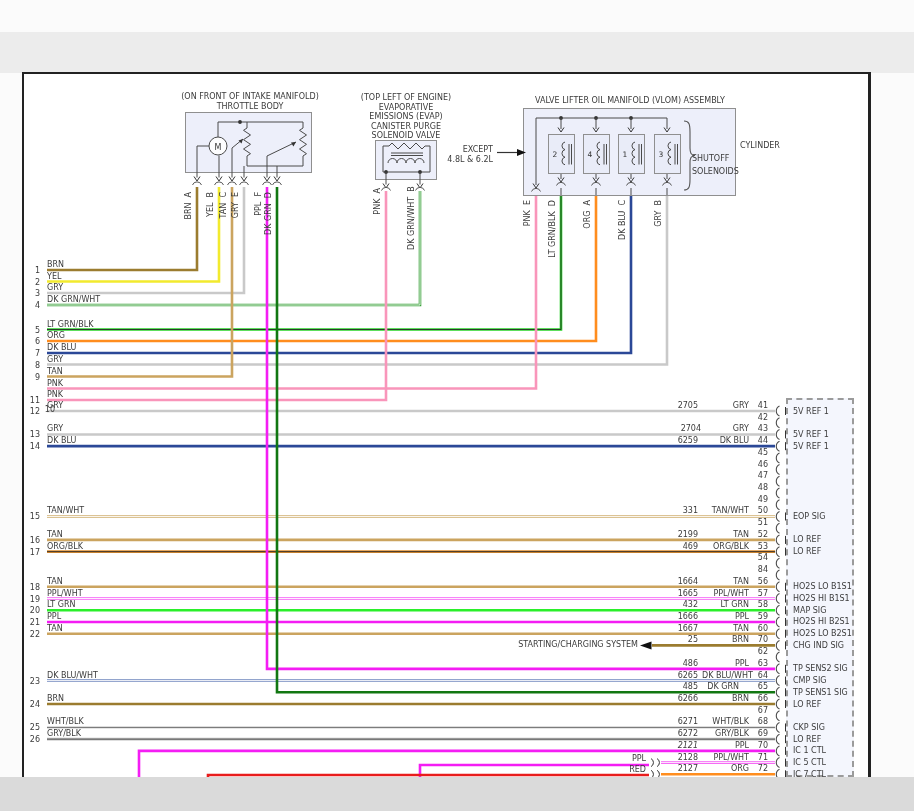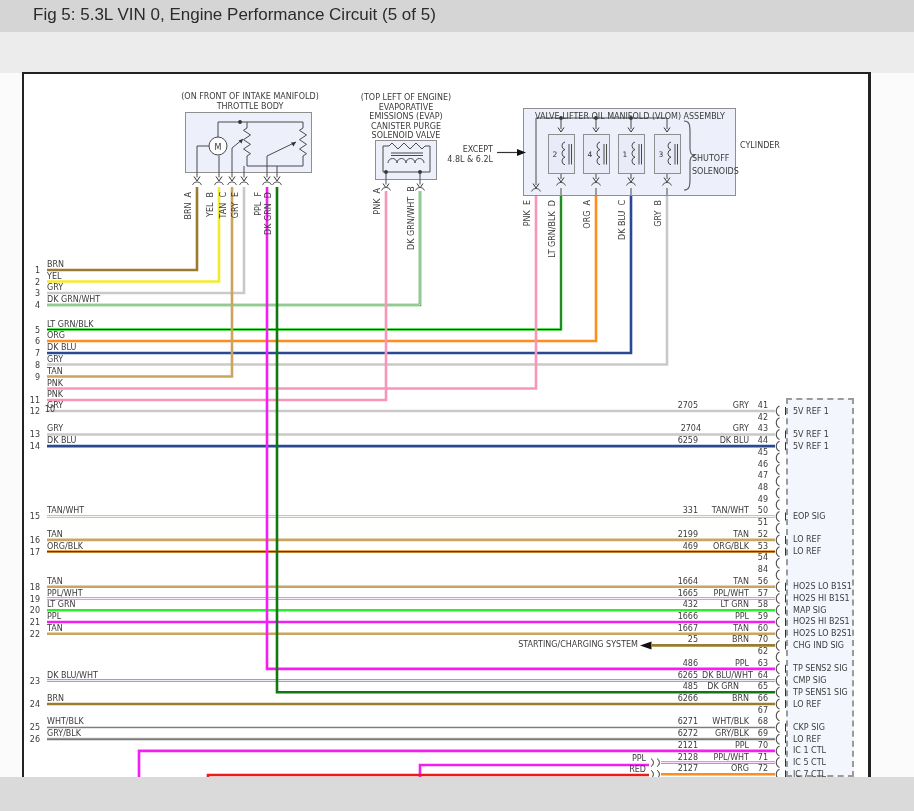--- a/index.html
+++ b/index.html
@@ -17,23 +17,20 @@
   .t{position:absolute;font-size:8px;color:#3b3b3b;white-space:pre;line-height:9.5px;}
   .tc{text-align:center;}
   .tr{text-align:right;}
   .rot{transform:rotate(-90deg);transform-origin:0 0;text-align:right;height:10px;}
   .cover{position:absolute;left:0;top:777px;width:914px;height:34px;background:#dadada;z-index:6;}
 </style>
 </head>
 <body>
 
 <div class="page">
-  <div class="titlebar">
-    <span class="tt">Fig 5: 5.3L VIN 0, Engine Performance Circuit (5 of 5)</span>
-  </div>
   <div class="band"></div>
   <div class="inner"></div>
 
   <div class="fr" style="left:22px;top:72px;width:848px;height:2px;"></div>
   <div class="fr" style="left:22px;top:72px;width:2px;height:705px;"></div>
   <div class="fr" style="left:868px;top:72px;width:2.5px;height:705px;"></div>
 
   <div class="cbox" style="left:185px;top:112px;width:127px;height:61px;"></div>
   <div class="cbox" style="left:375px;top:140px;width:62px;height:40px;"></div>
   <div class="cbox" style="left:523px;top:108px;width:213px;height:88px;"></div>
@@ -430,41 +427,41 @@
       <div class="t tr" style="left: 752px; top: 705.72px; width: 16px;">67</div>
       <div class="t tr" style="left: 752px; top: 717.44px; width: 16px;">68</div>
       <div class="t tr" style="left: 636px; top: 717.44px; width: 62px;">6271</div>
       <div class="t tr" style="left: 702px; top: 717.44px; width: 47px;">WHT/BLK</div>
       <div class="t " style="left: 793px; top: 722.94px;">CKP SIG</div>
       <div class="t tr" style="left: 752px; top: 729.16px; width: 16px;">69</div>
       <div class="t tr" style="left: 636px; top: 729.16px; width: 62px;">6272</div>
       <div class="t tr" style="left: 702px; top: 729.16px; width: 47px;">GRY/BLK</div>
       <div class="t " style="left: 793px; top: 734.66px;">LO REF</div>
       <div class="t tr" style="left: 752px; top: 740.88px; width: 16px;">70</div>
-      <div class="t tr" style="left: 636px; top: 740.88px; width: 62px;">2121</div>
+      <div class="t tr" style="left: 636px; top: 740.88px; width: 62px; font-style: italic;">2121</div>
       <div class="t tr" style="left: 702px; top: 740.88px; width: 47px;">PPL</div>
       <div class="t " style="left: 793px; top: 746.38px;">IC 1 CTL</div>
       <div class="t tr" style="left: 752px; top: 752.6px; width: 16px;">71</div>
       <div class="t tr" style="left: 636px; top: 752.6px; width: 62px;">2128</div>
       <div class="t tr" style="left: 702px; top: 752.6px; width: 47px;">PPL/WHT</div>
       <div class="t " style="left: 793px; top: 758.1px;">IC 5 CTL</div>
       <div class="t tr" style="left: 586px; top: 753.6px; width: 60px;">PPL</div>
       <div class="t tr" style="left: 752px; top: 764.32px; width: 16px;">72</div>
       <div class="t tr" style="left: 636px; top: 764.32px; width: 62px;">2127</div>
       <div class="t tr" style="left: 702px; top: 764.32px; width: 47px;">ORG</div>
       <div class="t " style="left: 793px; top: 769.82px;">IC 7 CTL</div>
       <div class="t tr" style="left: 586px; top: 765.3px; width: 60px;">RED</div>
       <div class="t tc" style="left: 168px; top: 92px; width: 164px;">(ON FRONT OF INTAKE MANIFOLD)</div>
       <div class="t tc" style="left: 168px; top: 101.5px; width: 164px;">THROTTLE BODY</div>
       <div class="t tc" style="left: 346px; top: 93px; width: 120px;">(TOP LEFT OF ENGINE)</div>
       <div class="t tc" style="left: 346px; top: 102.5px; width: 120px;">EVAPORATIVE</div>
       <div class="t tc" style="left: 346px; top: 112px; width: 120px;">EMISSIONS (EVAP)</div>
       <div class="t tc" style="left: 346px; top: 121.5px; width: 120px;">CANISTER PURGE</div>
       <div class="t tc" style="left: 346px; top: 131px; width: 120px;">SOLENOID VALVE</div>
-      <div class="t tc" style="left: 515px; top: 112px; width: 230px;">VALVE LIFTER OIL MANIFOLD (VLOM) ASSEMBLY</div>
+      <div class="t tc" style="left: 515px; top: 96px; width: 230px;">VALVE LIFTER OIL MANIFOLD (VLOM) ASSEMBLY</div>
       <div class="t " style="left: 692px; top: 141px; width: 60px; margin-left: 48px;">CYLINDER</div>
       <div class="t " style="left: 692px; top: 154px; width: 60px;">SHUTOFF</div>
       <div class="t " style="left: 692px; top: 167px; width: 60px;">SOLENOIDS</div>
       <div class="t tr" style="left: 437px; top: 145px; width: 56px;">EXCEPT</div>
       <div class="t tr" style="left: 437px; top: 155px; width: 56px;">4.8L &amp; 6.2L</div>
       <div class="t tr" style="left: 478px; top: 640.4px; width: 160px;">STARTING/CHARGING SYSTEM</div>
     </div>
 
   <div class="cover"></div>
 </div>

